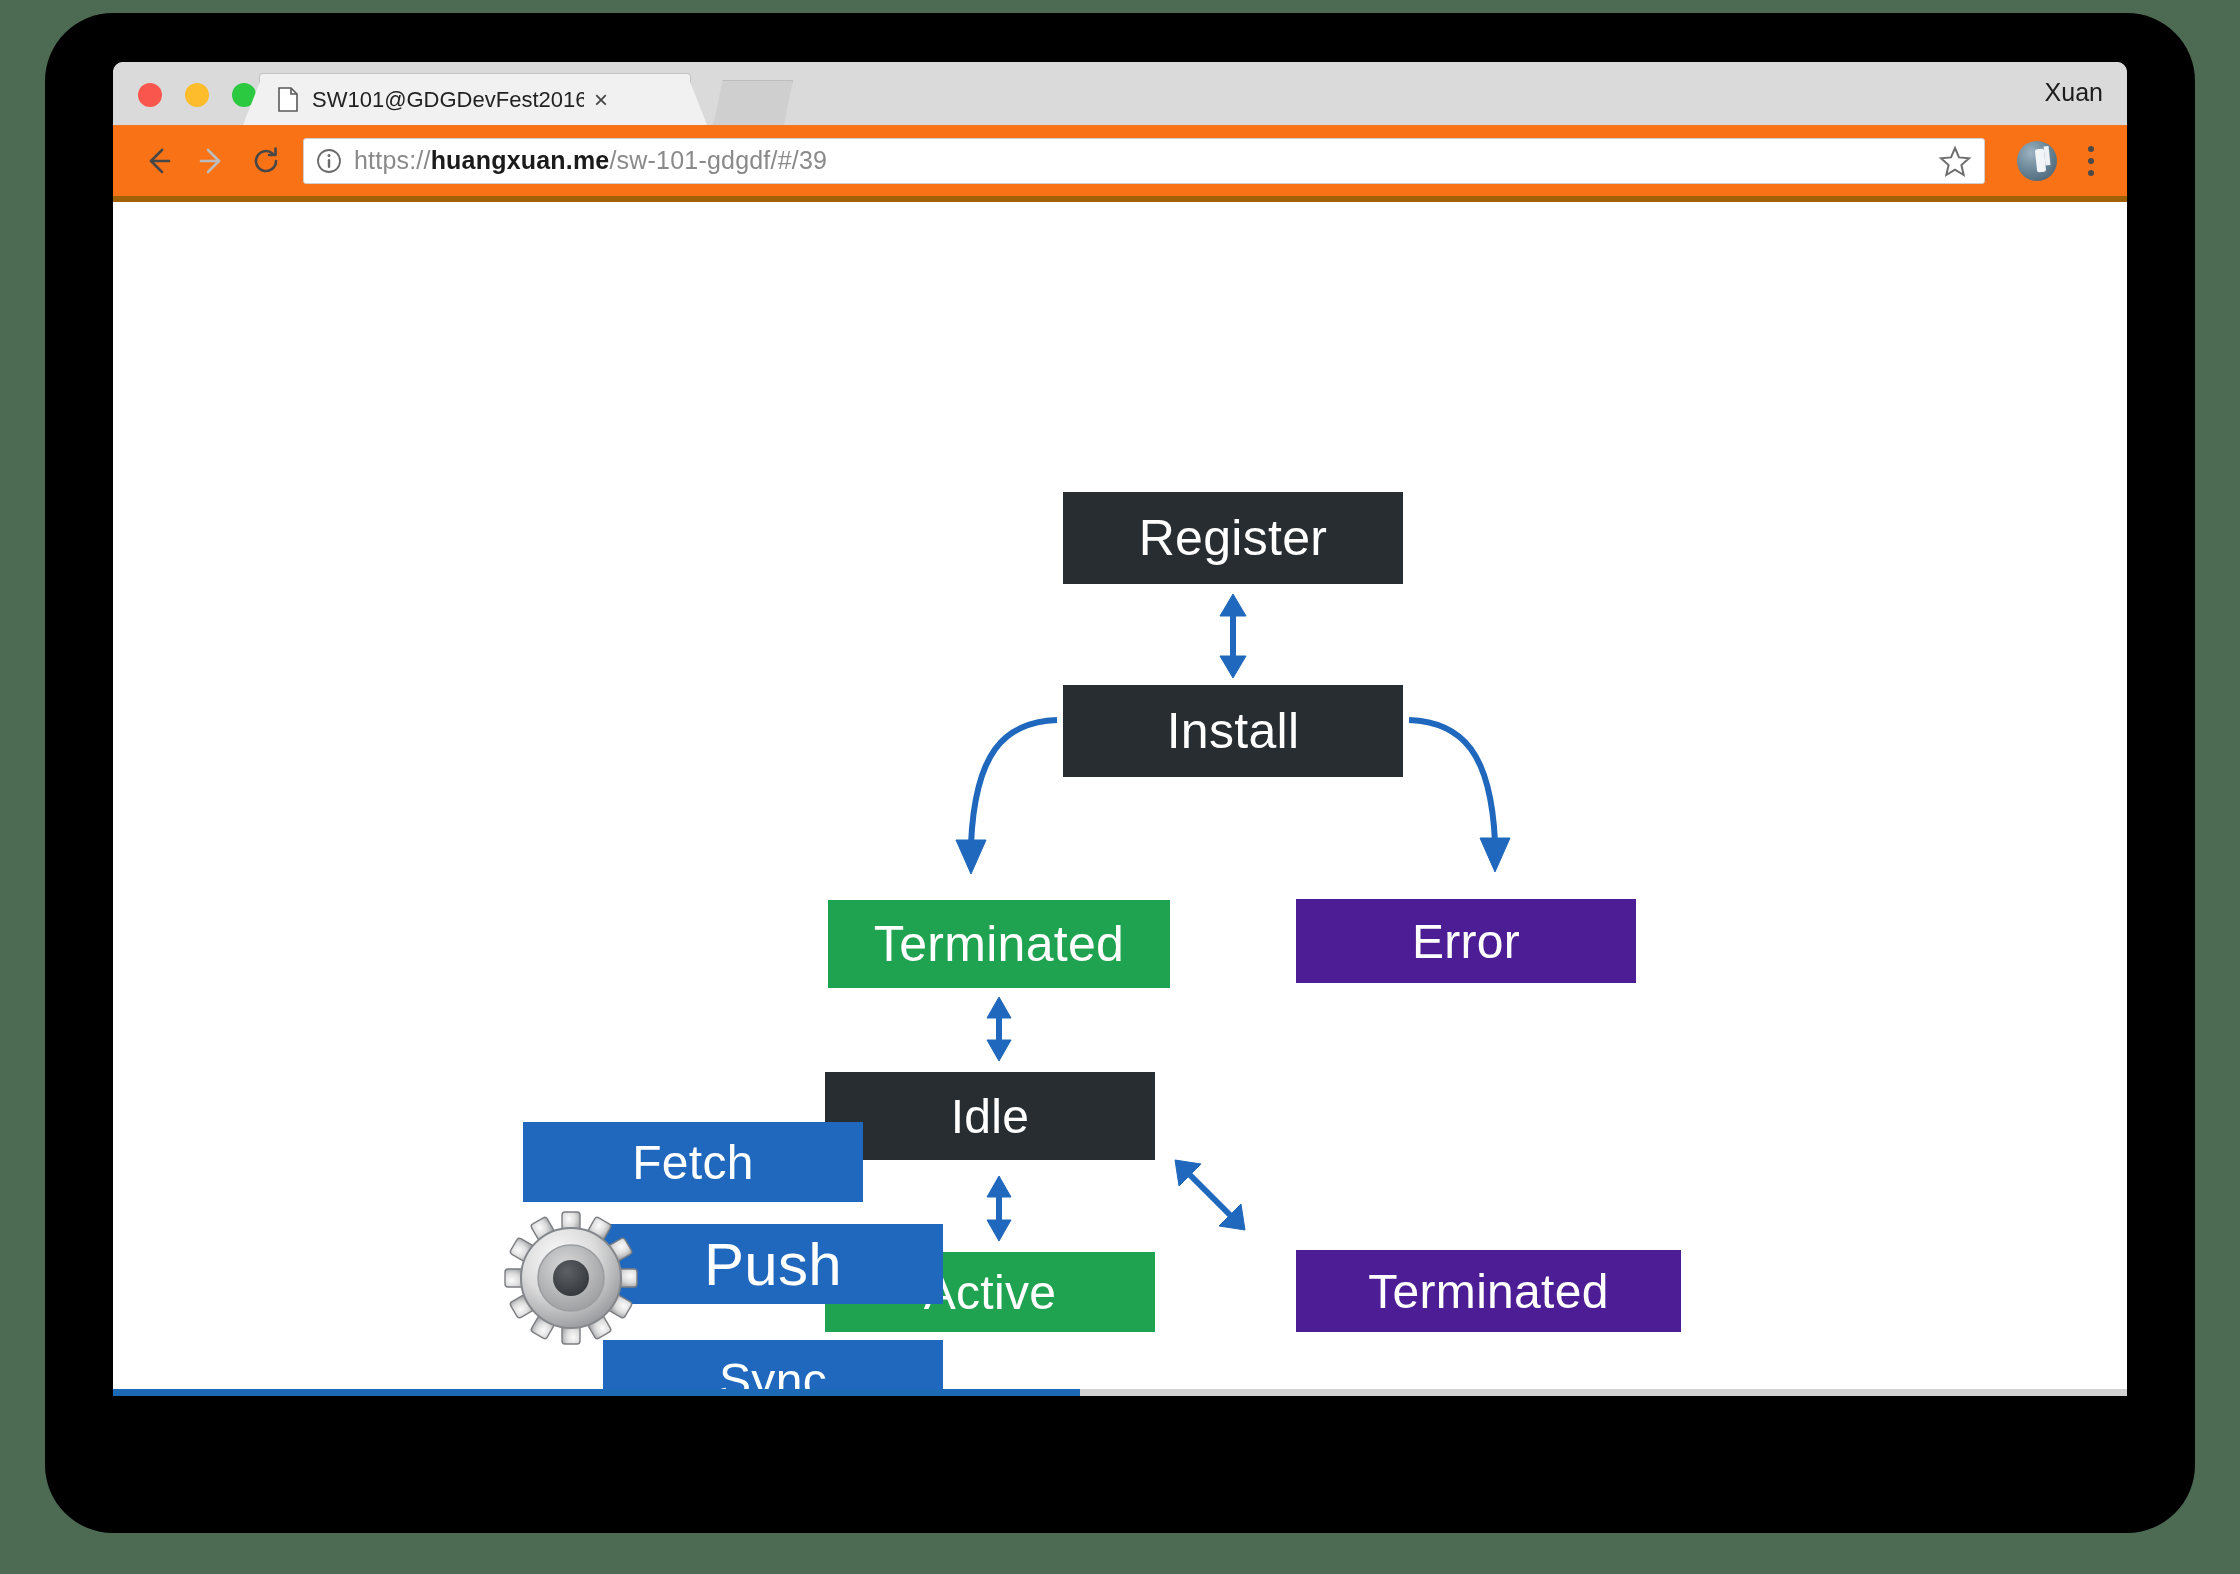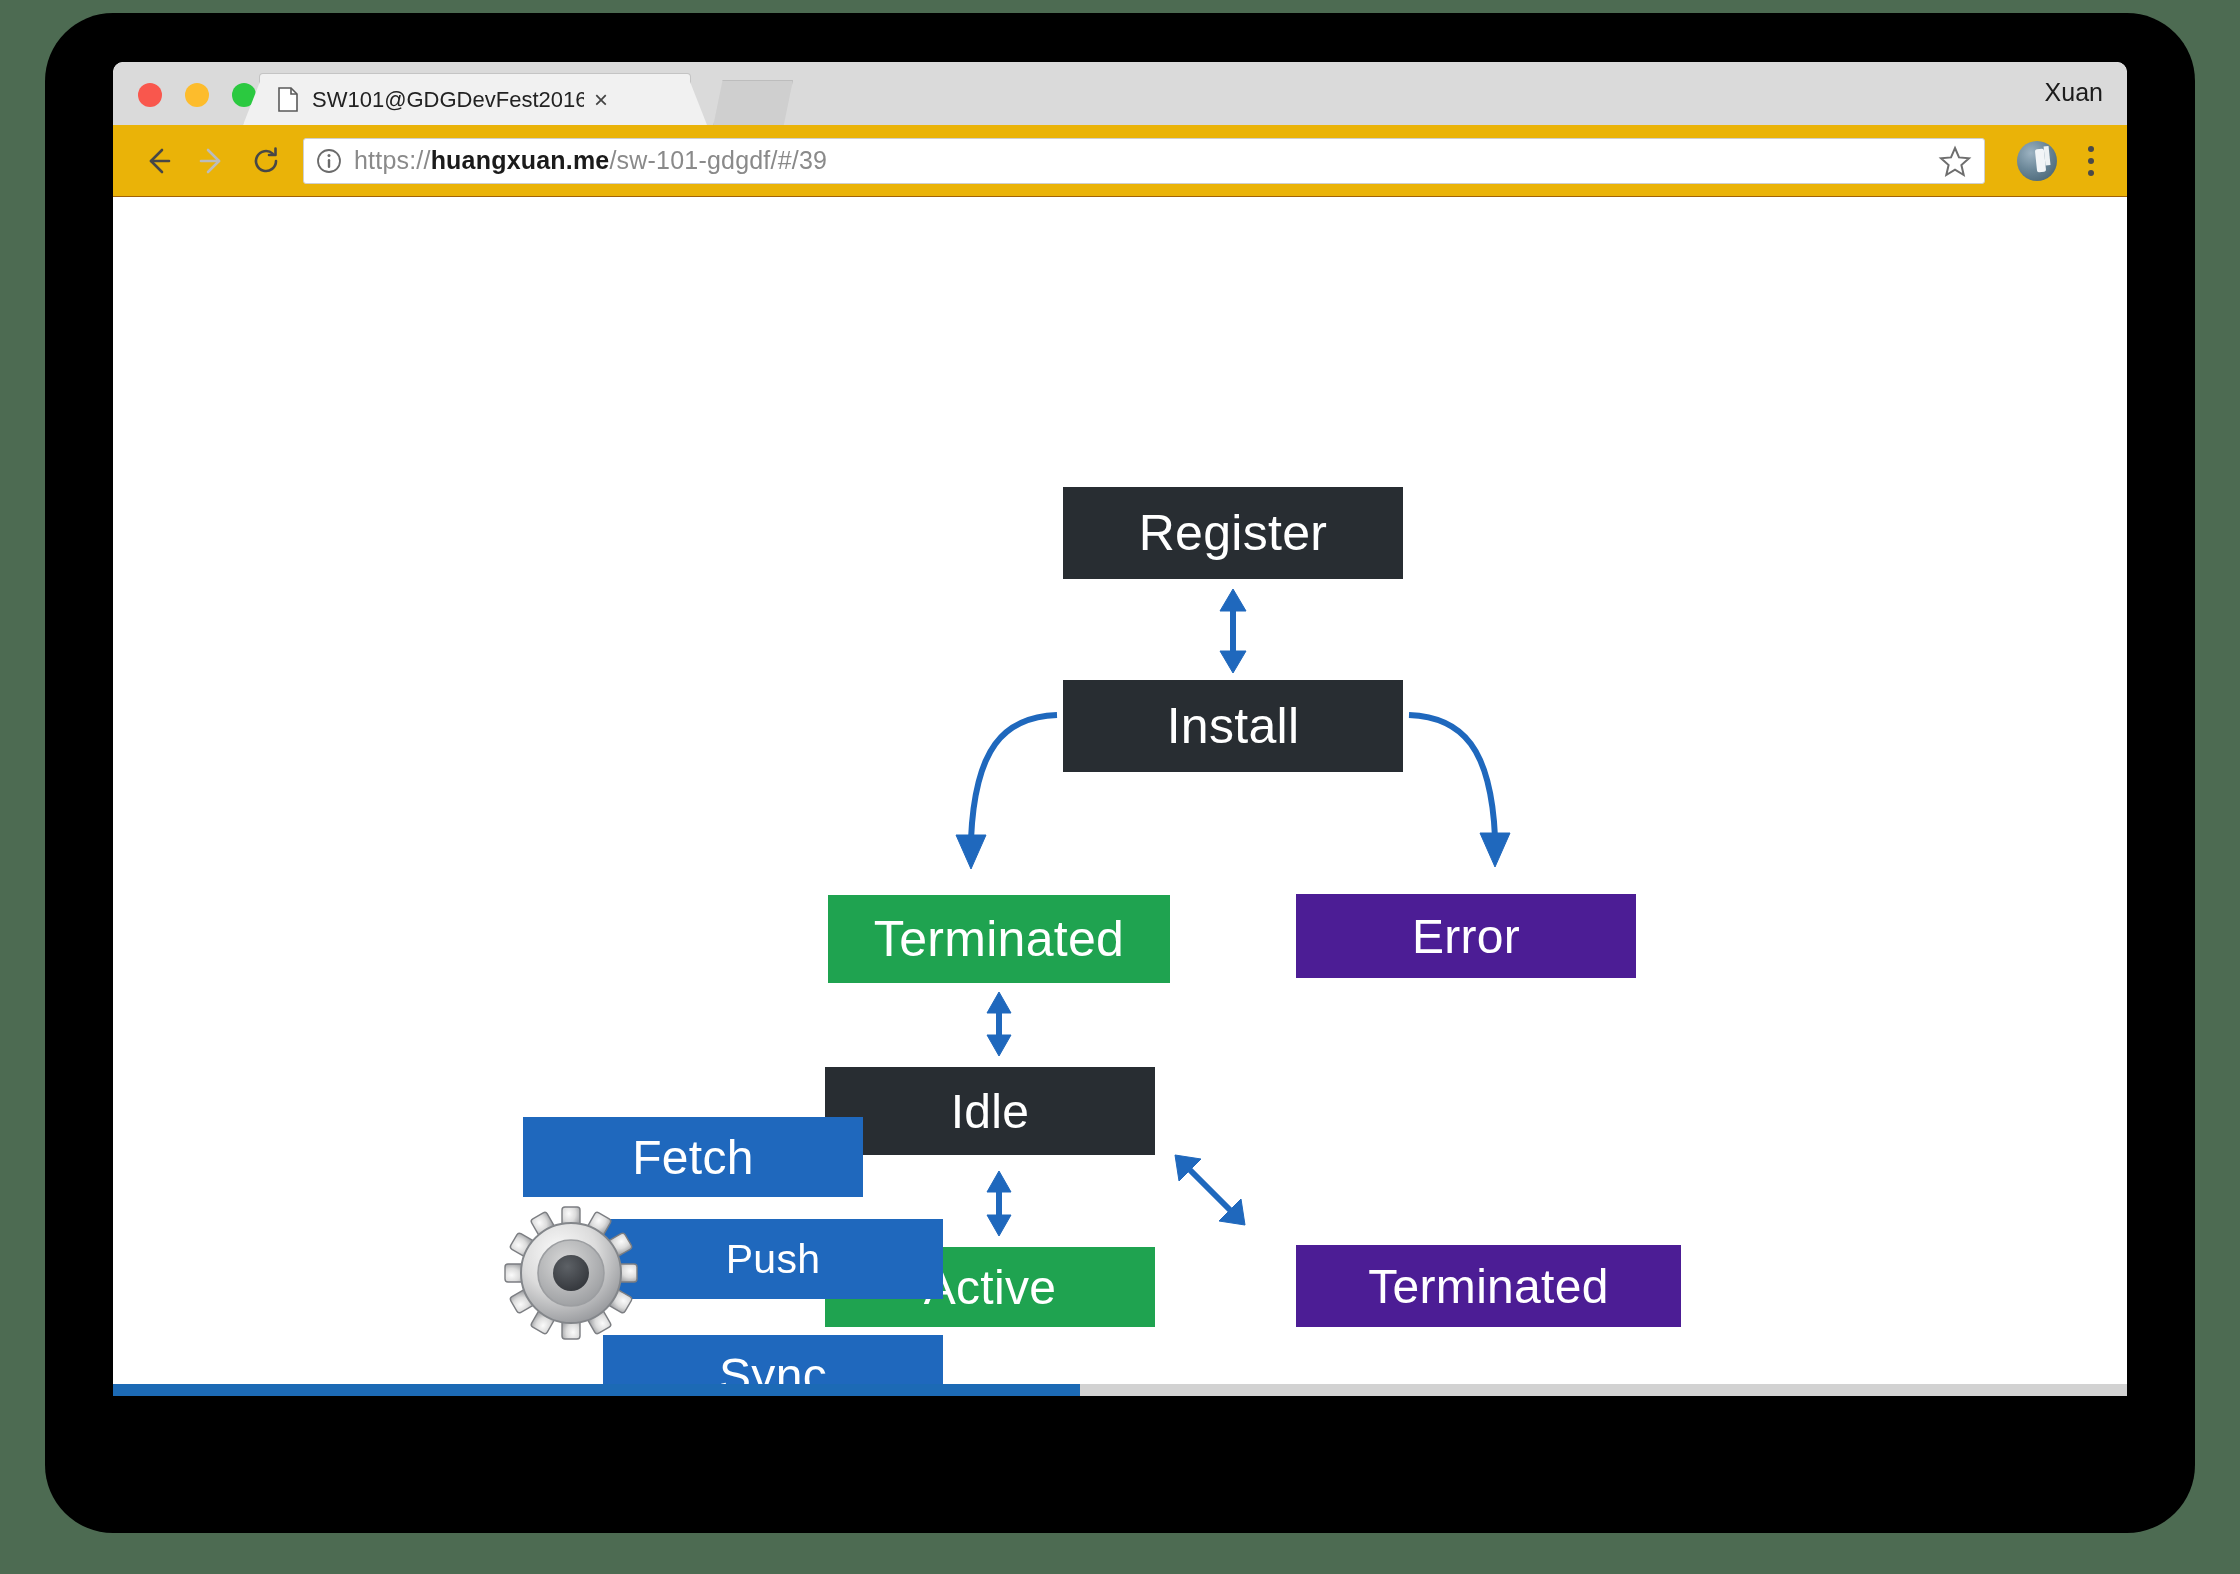--- a/index.html
+++ b/index.html
@@ -68,22 +68,22 @@
     position:absolute;left:600px;top:18px;width:78px;height:45px;
     background:#cfcfcf;border:1px solid #bdbdbd;
     clip-path:polygon(12% 0,100% 0,88% 100%,0 100%);
   }
   .profile-name{
     position:absolute;right:24px;top:16px;font-size:25px;color:#1c1c1c;
   }
 
   
   .toolbar{
-    position:relative;height:71px;background:#eab308;
-    border-bottom:1px solid #a16207;display:flex;align-items:center;text-align:right;
+    position:relative;height:71px;background:#f97316;
+    border-bottom:6px solid #a16207;display:flex;align-items:center;text-align:right;
   }
   .navbtn{width:54px;height:54px;display:flex;align-items:center;justify-content:center;flex:none;cursor:pointer;}
   .navbtn:first-child{margin-left:18px;}
   .omnibox{
     flex:1;height:44px;margin:0 16px 0 10px;background:#fff;
     border:1px solid #cfcfcf;border-radius:3px;
     display:flex;align-items:center;padding:0 12px;
   }
   .info-icon{width:26px;height:26px;flex:none;margin-right:12px;}
   .url{font-size:25px;white-space:nowrap;overflow:hidden;letter-spacing:.2px;}
@@ -267,21 +267,21 @@
           </div>
           <div class="node green" style="left: 712px; top: 1050px; width: 330px; height: 80px; font-size: 48px;">
             <span>Active</span>
           </div>
           <div class="node red" style="left: 1183px; top: 1048px; width: 385px; height: 82px; font-size: 48px;">
             <span>Terminated</span>
           </div>
           <div class="node blue" style="left: 410px; top: 920px; width: 340px; height: 80px; font-size: 48px;">
             <span>Fetch</span>
           </div>
-          <div class="node blue" style="left: 490px; top: 1022px; width: 340px; height: 80px; font-size: 41px;">
+          <div class="node blue" style="left: 490px; top: 1022px; width: 340px; height: 80px; font-size: 60px;">
             <span>Push</span>
           </div>
           <div class="node blue" style="left: 490px; top: 1138px; width: 340px; height: 80px; font-size: 48px;">
             <span>Sync</span>
           </div>
         </div>
 
       <div class="gear-emoji" style="left:388px;top:1006px;">
         <svg width="140" height="140" viewBox="0 0 140 140">
           <defs>

